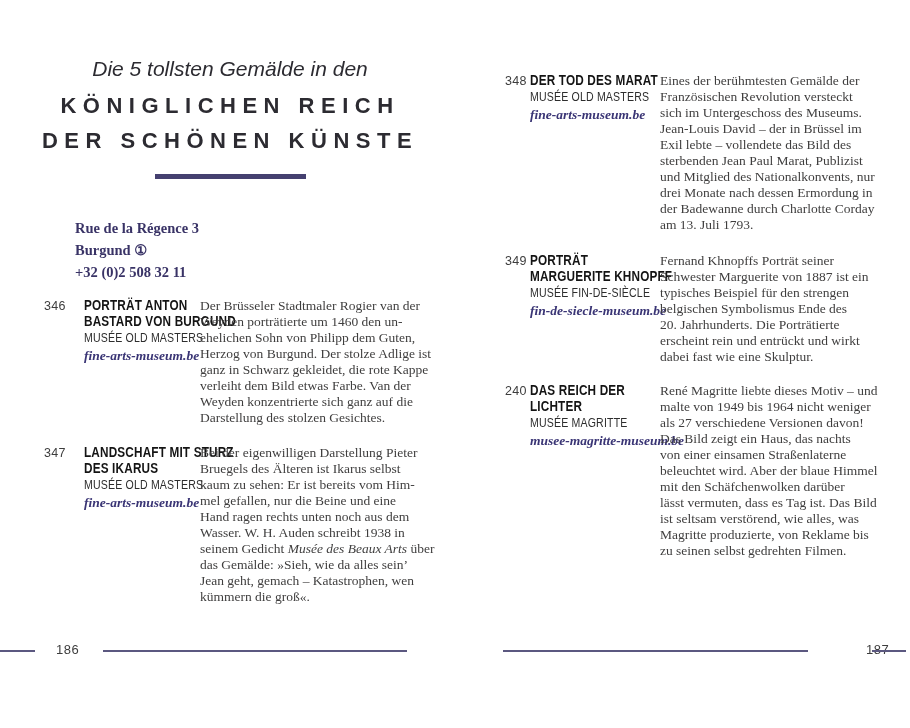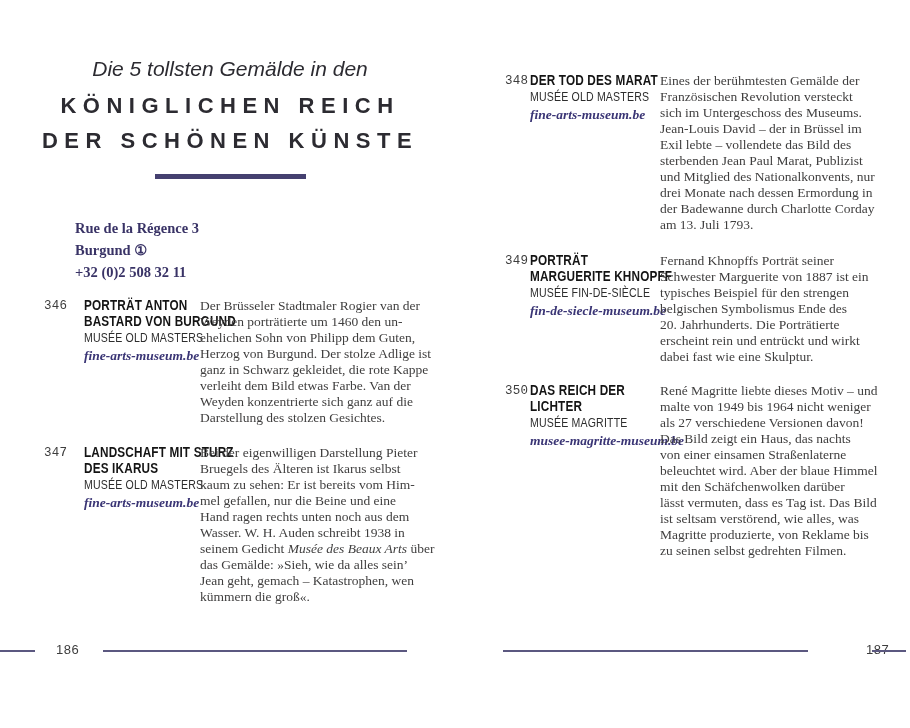--- a/index.html
+++ b/index.html
@@ -17,21 +17,21 @@
   .chapter-title { font-family: "Liberation Sans", sans-serif; font-weight: bold; font-size: 22px; line-height: 1; letter-spacing: 6.5px; margin-bottom: 13px; white-space: pre; }
   .title-divider { width: 151px; height: 5px; background: #454070; margin: 22px auto 0 auto; }
 
   
   .address { position: absolute; left: 75px; top: 217px; font-weight: bold; font-size: 14.5px; line-height: 22px; color: #393366; }
 
   
   .entry { position: absolute; }
   .entry .num {
     position: absolute; left: 0; top: 2px;
-    font-family: Liberation Mono, monospace; font-size: 12.5px; color: #3d3d3d; letter-spacing: 0.3px;
+    font-family: Liberation Sans, sans-serif; font-size: 12.5px; color: #3d3d3d; letter-spacing: 0.3px;
   }
   .entry .head { position: absolute; top: 0; width: 170px; }
   .etitle {
     font-family: "Liberation Sans", sans-serif; font-weight: bold; font-size: 14px; line-height: 16px;
     letter-spacing: 0.2px; color: #141414; white-space: pre;
     transform: scaleX(0.84); transform-origin: 0 0; width: 190px;
   }
   .museum {
     font-family: "Liberation Sans", sans-serif; font-size: 12px; line-height: 15px; letter-spacing: 0.2px;
     color: #2d2d2d; white-space: pre; margin-top: 2px;
@@ -163,21 +163,21 @@
       <div class="body"><span>Fernand Khnopffs Porträt seiner
 Schwester Marguerite von 1887 ist ein
 typisches Beispiel für den strengen
 belgischen Symbolismus Ende des
 20. Jahrhunderts. Die Porträtierte
 erscheint rein und entrückt und wirkt
 dabei fast wie eine Skulptur.</span></div>
     </article>
 
     <article class="entry e350">
-      <span class="num">350</span>
+      <span class="num">240</span>
       <div class="head">
         <div class="etitle">DAS REICH DER
 LICHTER</div>
         <div class="museum">MUSÉE MAGRITTE</div>
         <a class="url" href="#">musee-magritte-museum.be</a>
       </div>
       <div class="body"><span>René Magritte liebte dieses Motiv – und
 malte von 1949 bis 1964 nicht weniger
 als 27 verschiedene Versionen davon!
 Das Bild zeigt ein Haus, das nachts

